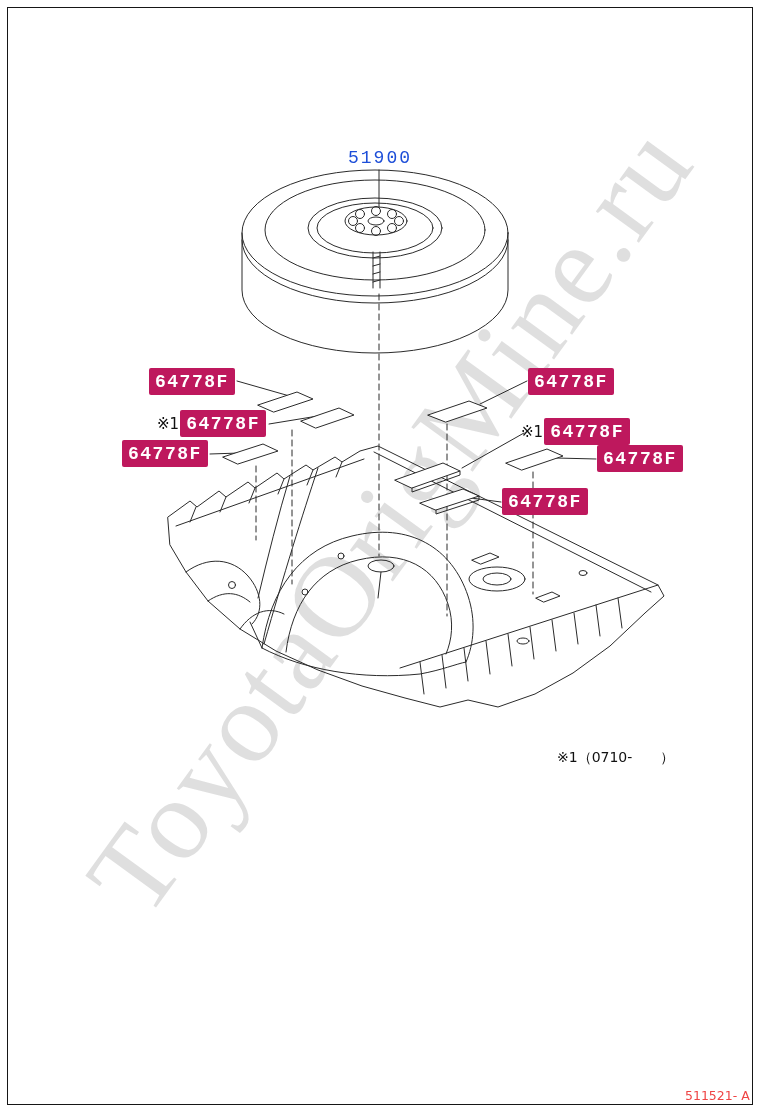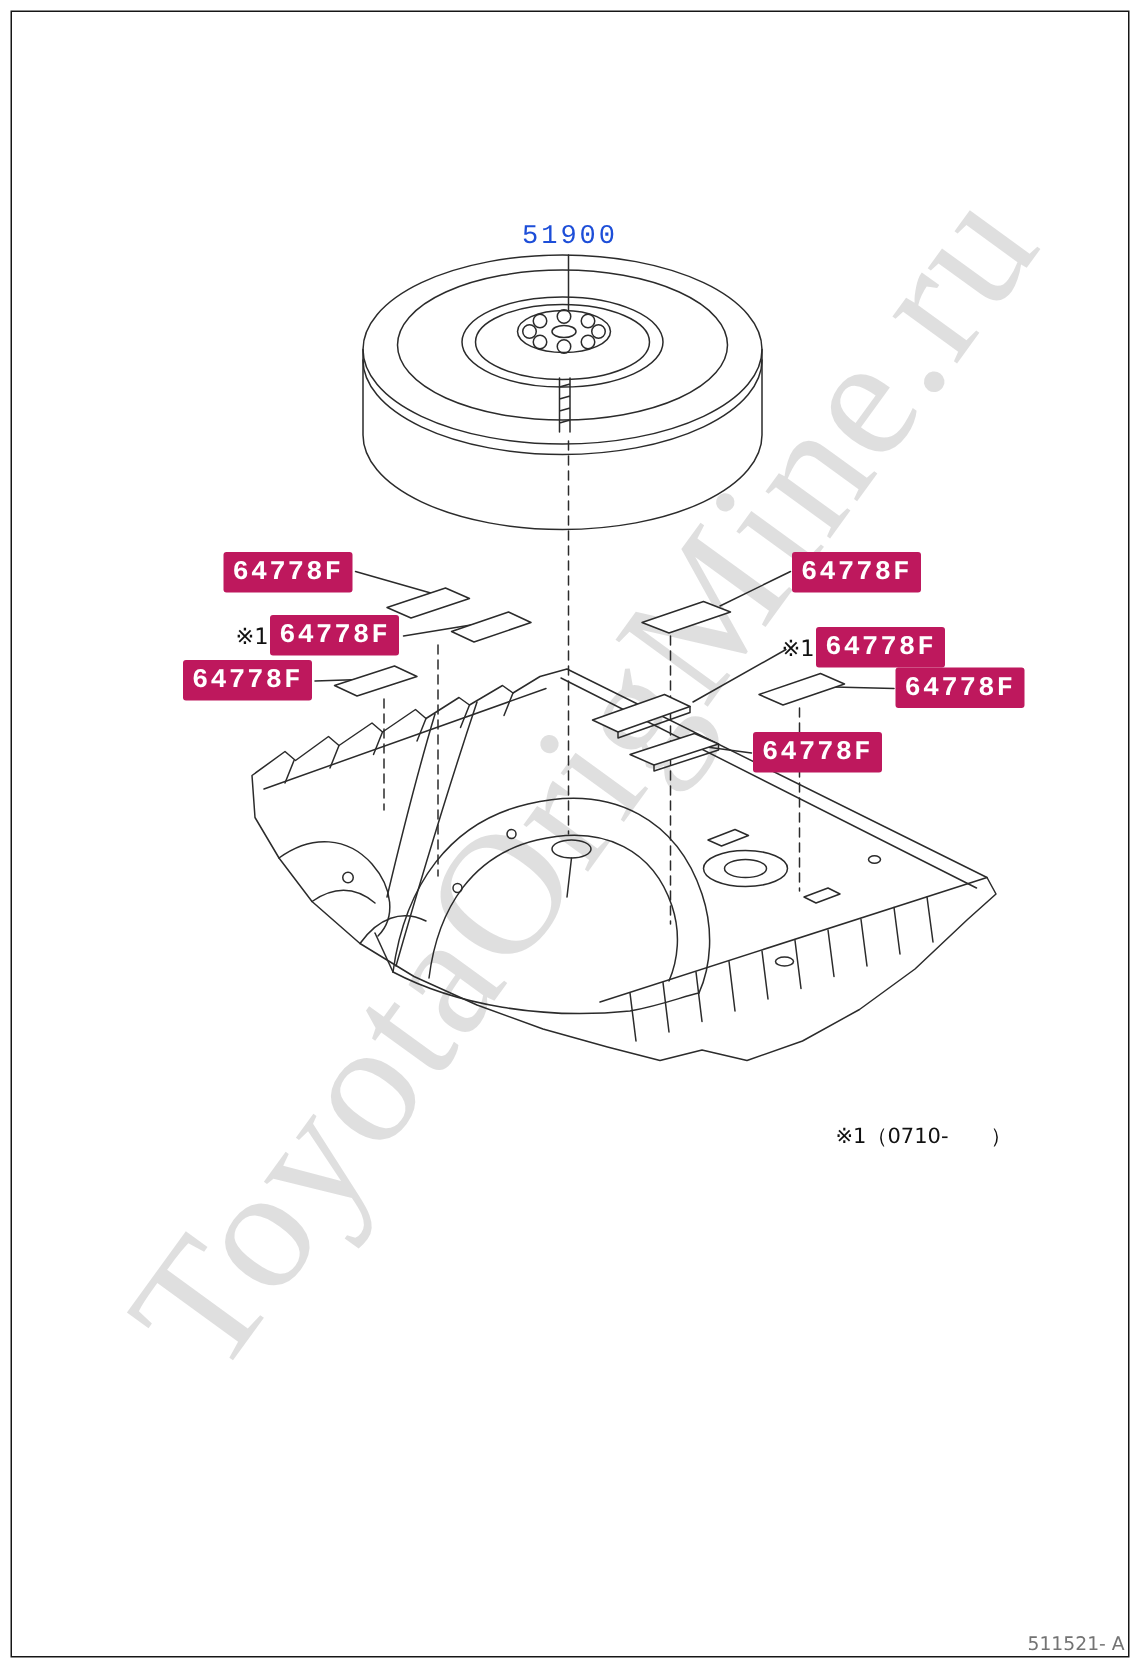--- a/index.html
+++ b/index.html
@@ -63,21 +63,21 @@
     position:absolute; left:557px; top:735px;
     font:14px "DejaVu Sans", sans-serif;
     color:#111;
     white-space:nowrap;
     margin-top:14px;
   }
 
   .sheet-number {
     position:absolute; left:685px; top:1088px;
     font:12.5px "DejaVu Sans", sans-serif;
-    color:#737373;
+    color:#ef4444;
     white-space:nowrap;
   }
 </style>
 </head>
 <body>
 
 <div class="page">
 
   <div class="watermark">ToyotaOrigMine.ru</div>
 

